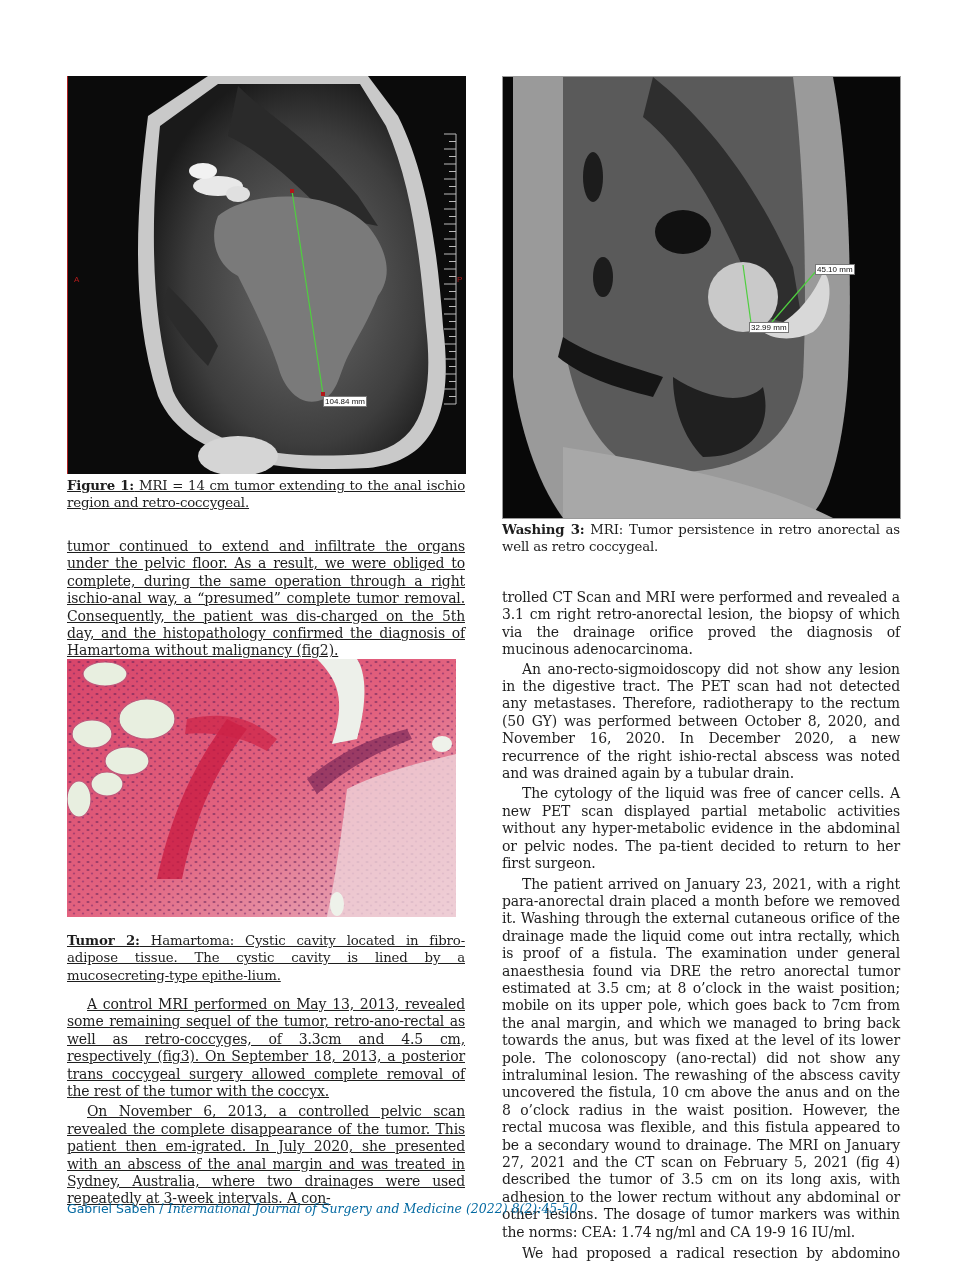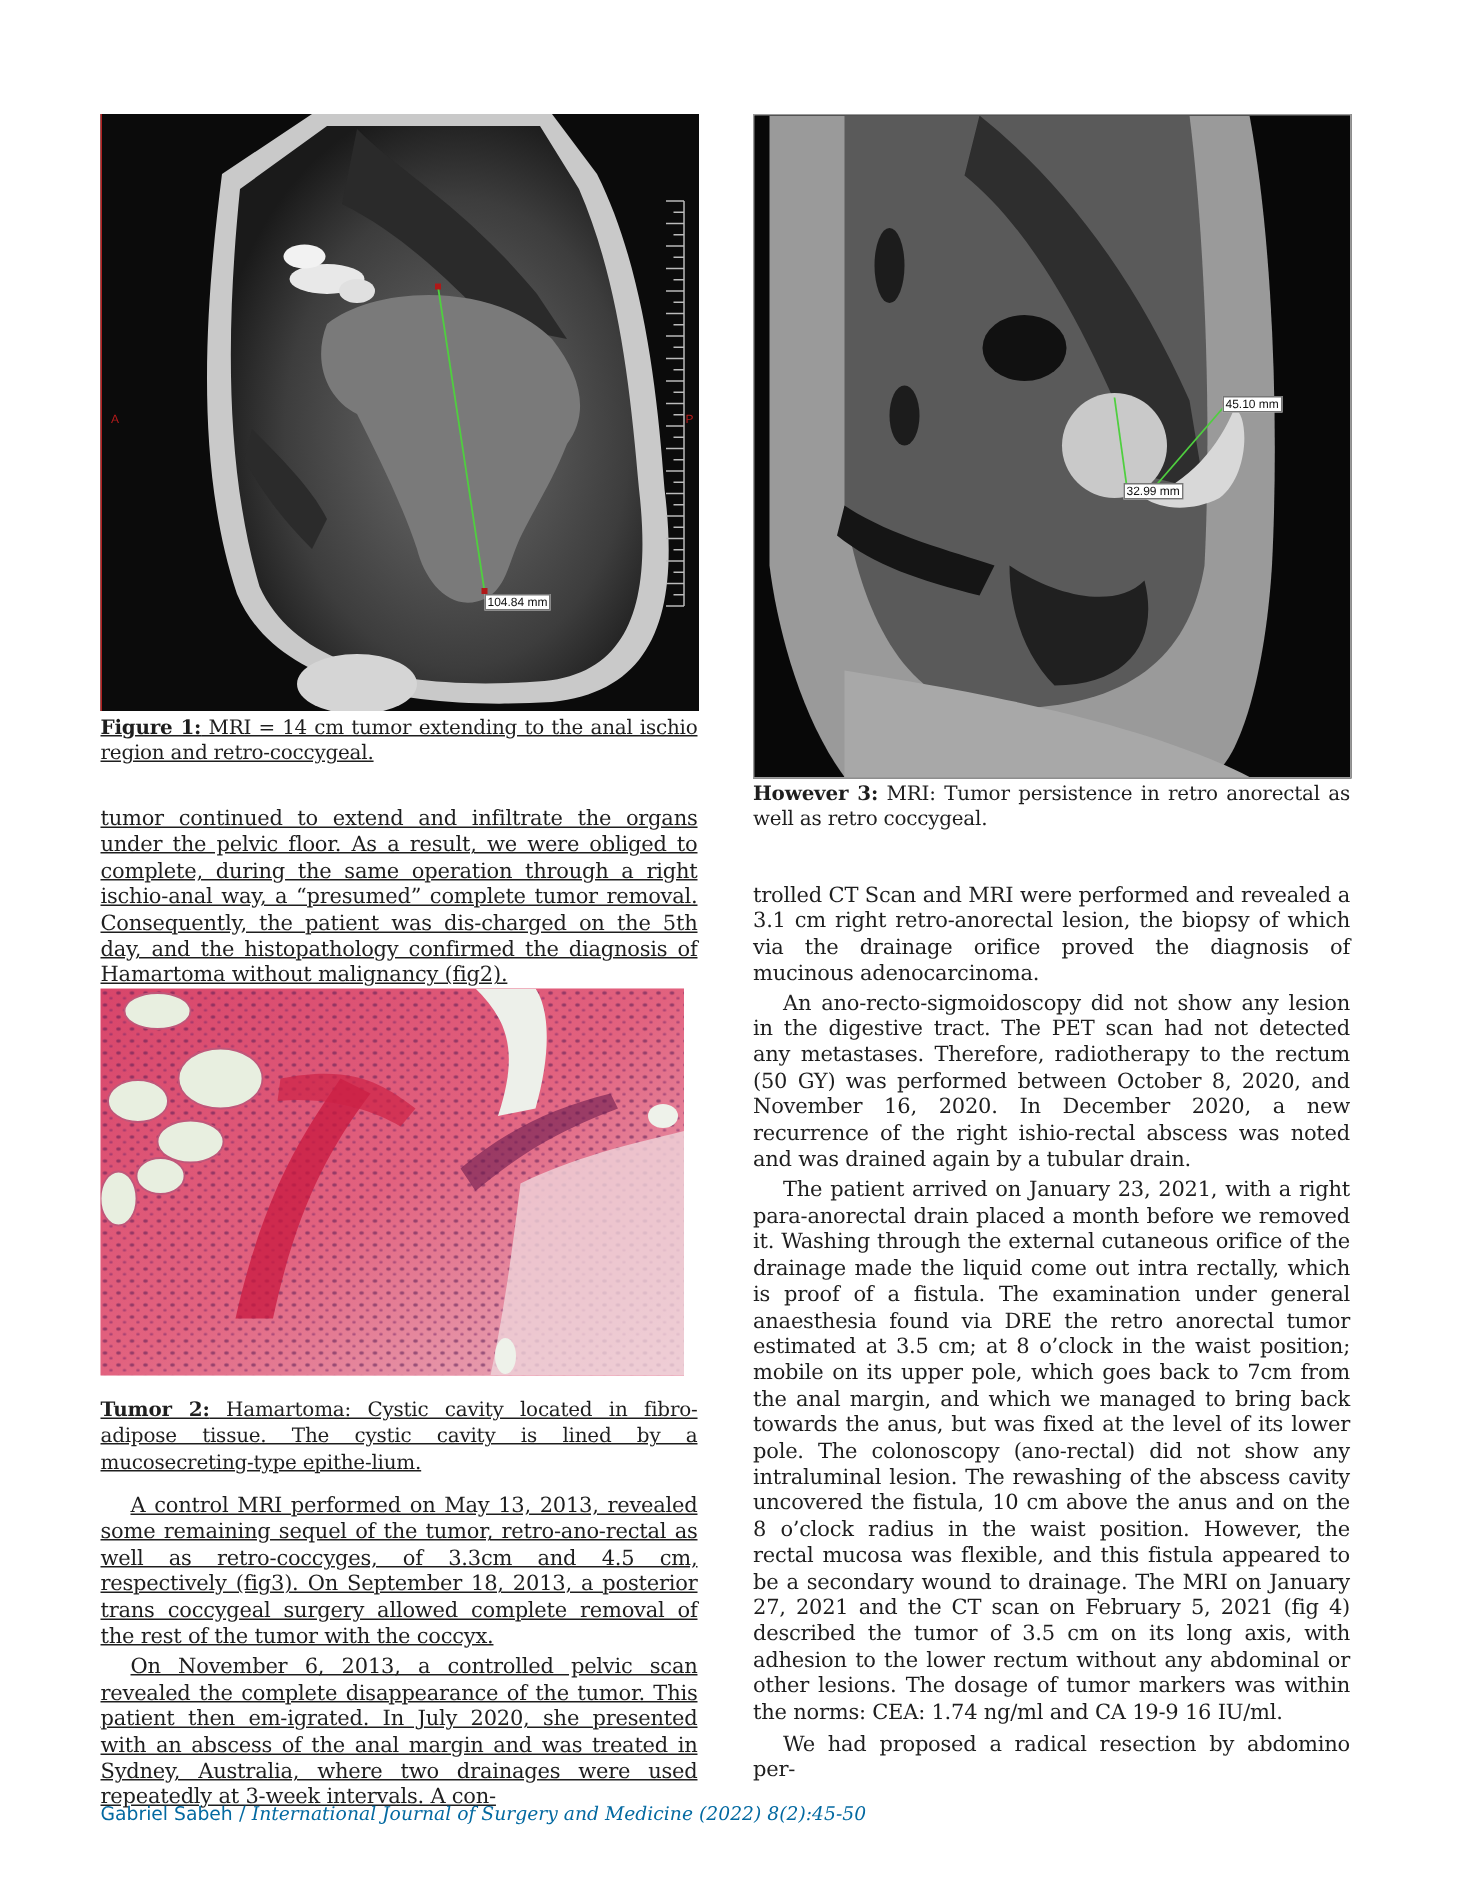--- a/index.html
+++ b/index.html
@@ -206,25 +206,26 @@
 
     <line x1="240" y1="188" x2="248" y2="246" stroke="#4fcf3f" stroke-width="1.2"></line>
     <line x1="314" y1="193" x2="263" y2="252" stroke="#4fcf3f" stroke-width="1.2"></line>
     <rect x="312" y="190" width="4" height="4" fill="#b01818"></rect>
     <rect x="261" y="251" width="4" height="4" fill="#b01818"></rect>
   </svg>
   <div class="meas-label" style="left:312px; top:187px;text-align:center;">45.10 mm</div>
   <div class="meas-label" style="left:246px; top:245px;">32.99 mm</div>
 </div>
 <div class="col col-right" style="top:521px;">
-  <p class="caption"><b>However 3:</b><span> MRI: Tumor persistence in retro anorectal as well as retro coccygeal.</span></p>
+  <p class="caption"><b>Washing 3:</b><span> MRI: Tumor persistence in retro anorectal as well as retro coccygeal.</span></p>
 </div>
 
 <div class="col col-right" style="top:589px;">
   <p class="para">trolled CT Scan and MRI were performed and revealed a 3.1 cm right retro-anorectal lesion, the biopsy of which via the drainage orifice proved the diagnosis of mucinous adenocarcinoma.</p>
   <p class="para indent" style="margin-top:2px;">An ano-recto-sigmoidoscopy did not show any lesion in the digestive tract. The PET scan had not detected any metastases. Therefore, radiotherapy to the rectum (50 GY) was performed between October 8, 2020, and November 16, 2020. In December 2020, a new recurrence of the right ishio-rectal abscess was noted and was drained again by a tubular drain.</p>
+  <p class="para indent" style="margin-top:3px;">The cytology of the liquid was free of cancer cells. A new PET scan displayed partial metabolic activities without any hyper-metabolic evidence in the abdominal or pelvic nodes.  The pa-tient decided to return to her first surgeon.</p>
   <p class="para indent" style="margin-top:3px;">The patient arrived on January 23, 2021, with a right para-anorectal drain placed a month before we removed it. Washing through the external cutaneous orifice of the drainage made the liquid come out intra rectally, which is proof of a fistula. The examination under general anaesthesia found via DRE the retro anorectal tumor estimated at 3.5 cm; at 8 o’clock in the waist position; mobile on its upper pole, which goes back to 7cm from the anal margin, and which we managed to bring back  towards the anus, but was fixed at the level of its lower pole.  The colonoscopy (ano-rectal) did not show any intraluminal lesion. The rewashing of the abscess cavity uncovered the fistula, 10 cm above the anus and on the 8 o’clock radius in the waist position.  However, the rectal mucosa was flexible, and this fistula appeared to be a secondary wound to drainage. The MRI on January 27, 2021  and  the  CT  scan  on  February 5, 2021 (fig 4) described the tumor of 3.5 cm on its long axis, with adhesion to the lower rectum without any abdominal or other lesions. The dosage of tumor markers was within the norms: CEA: 1.74 ng/ml and CA 19-9 16 IU/ml.</p>
   <p class="para indent" style="margin-top:4px;">We had proposed a radical resection by abdomino per-</p>
 </div>
 
 <div class="footer">
   <span class="author">Gabriel Sabeh</span><span> / </span><span class="journal">International Journal of Surgery and Medicine (2022) 8(2):45-50</span>
 </div>
 
 </body></html>

